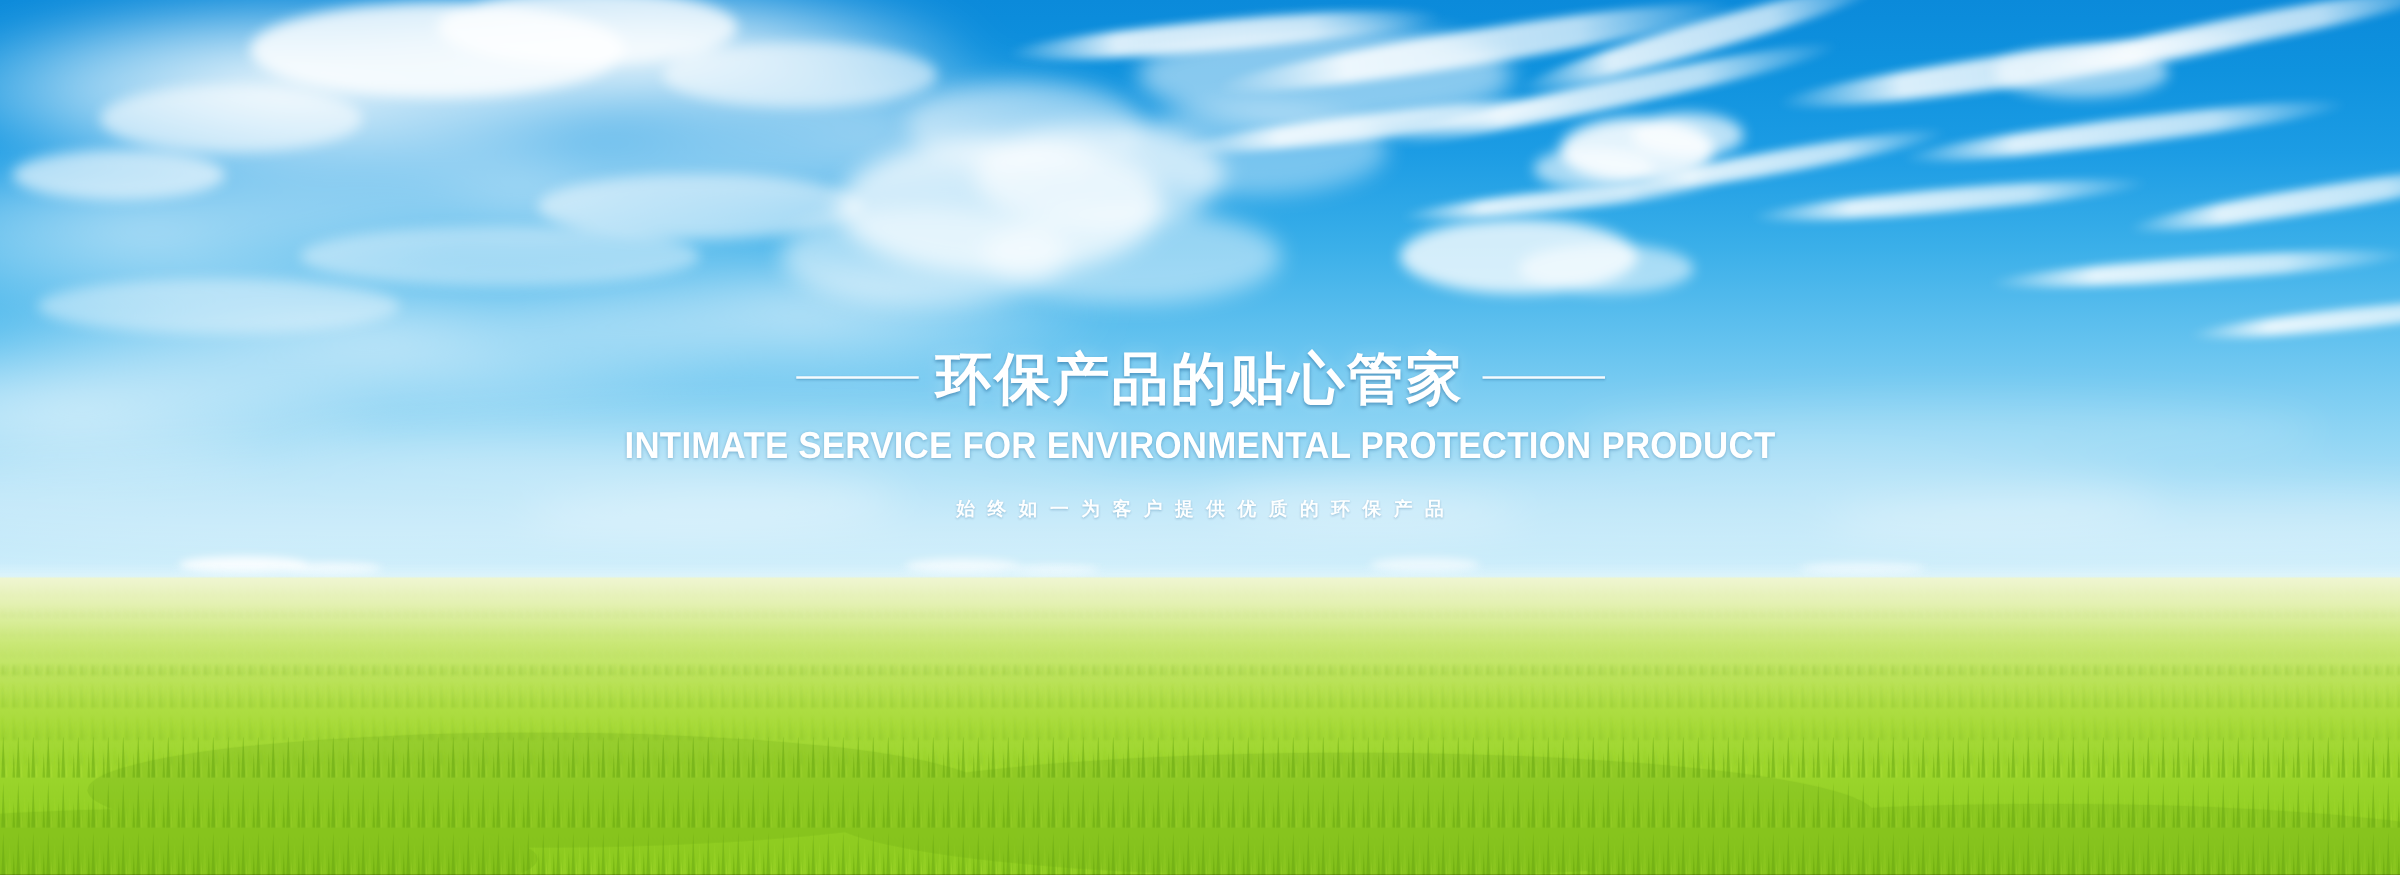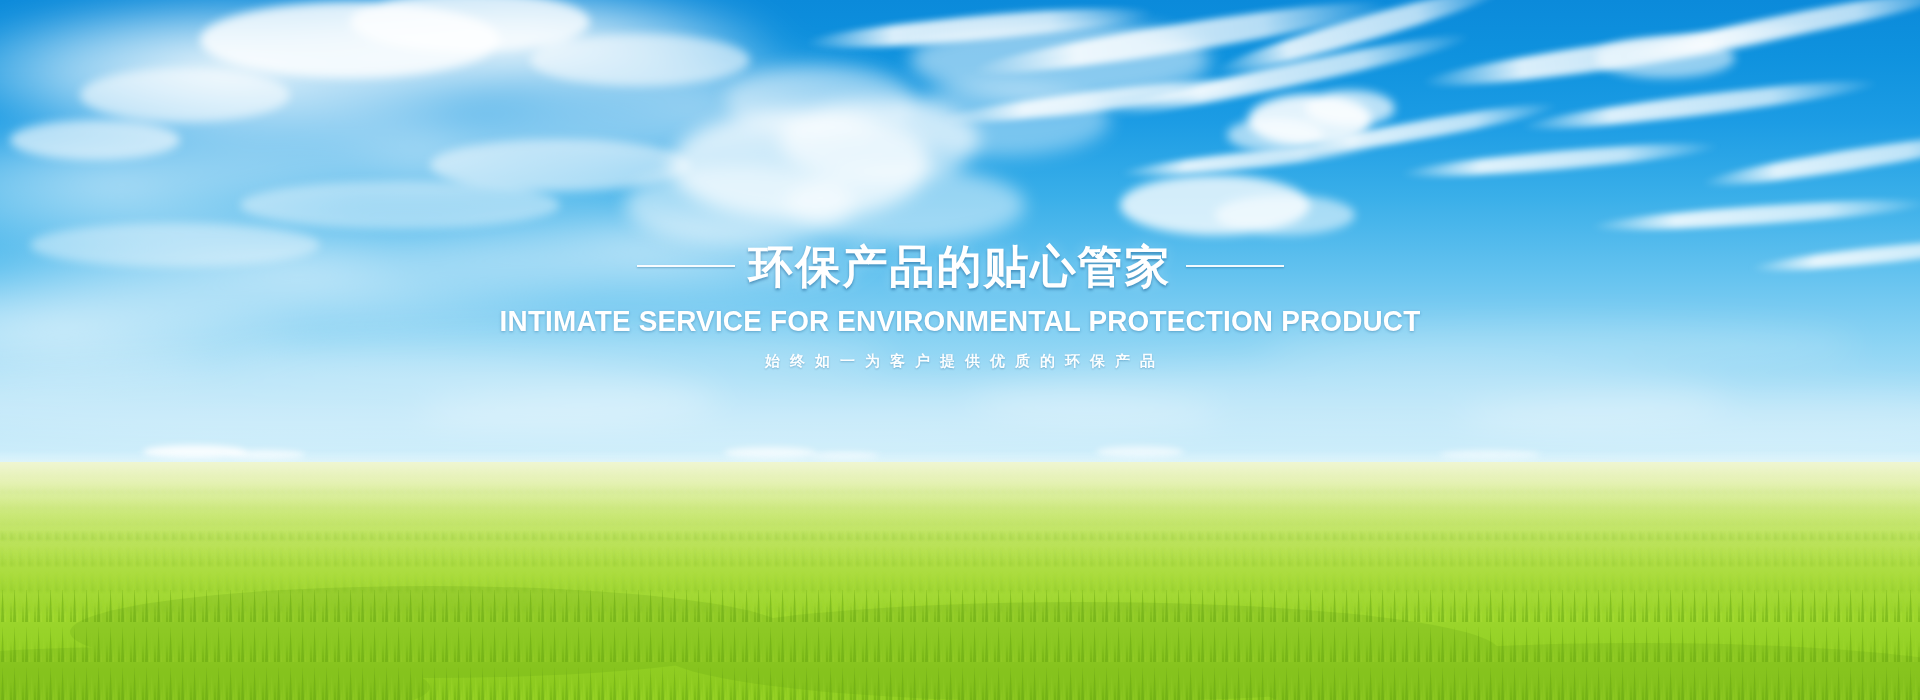--- a/index.html
+++ b/index.html
@@ -92,20 +92,21 @@
     width: 1920px;
     text-align: center;
     z-index: 5;
   }
   .title-row {
     display: flex;
     align-items: center;
     justify-content: center;
     gap: 14px;
     height: 56px;
+    margin-top: 36px;
   }
   .rule {
     display: block;
     width: 98px;
     height: 2px;
     background: #ffffff;
     opacity: 0.92;
     box-shadow: 0 1px 2px rgba(10,70,120,0.35);
   }
   .title {
@@ -126,21 +127,21 @@
     font-size: 30px;
     font-weight: bold;
     color: #ffffff;
     letter-spacing: 0.2px;
     line-height: 1;
     white-space: nowrap;
     transform: scaleX(0.93);
     text-shadow: 0 1px 3px rgba(6,72,124,0.35);
   }
   .tagline {
-    margin-top: 18px;
+    margin-top: 28px;
     font-family: "DejaVu Sans", "Liberation Sans", sans-serif;
     font-size: 15px;
     font-weight: bold;
     color: #ffffff;
     letter-spacing: 10px;
     text-indent: 10px;
     line-height: 1;
     white-space: nowrap;
     opacity: 0.96;
     text-shadow: 0 1px 2px rgba(6,72,124,0.30);

